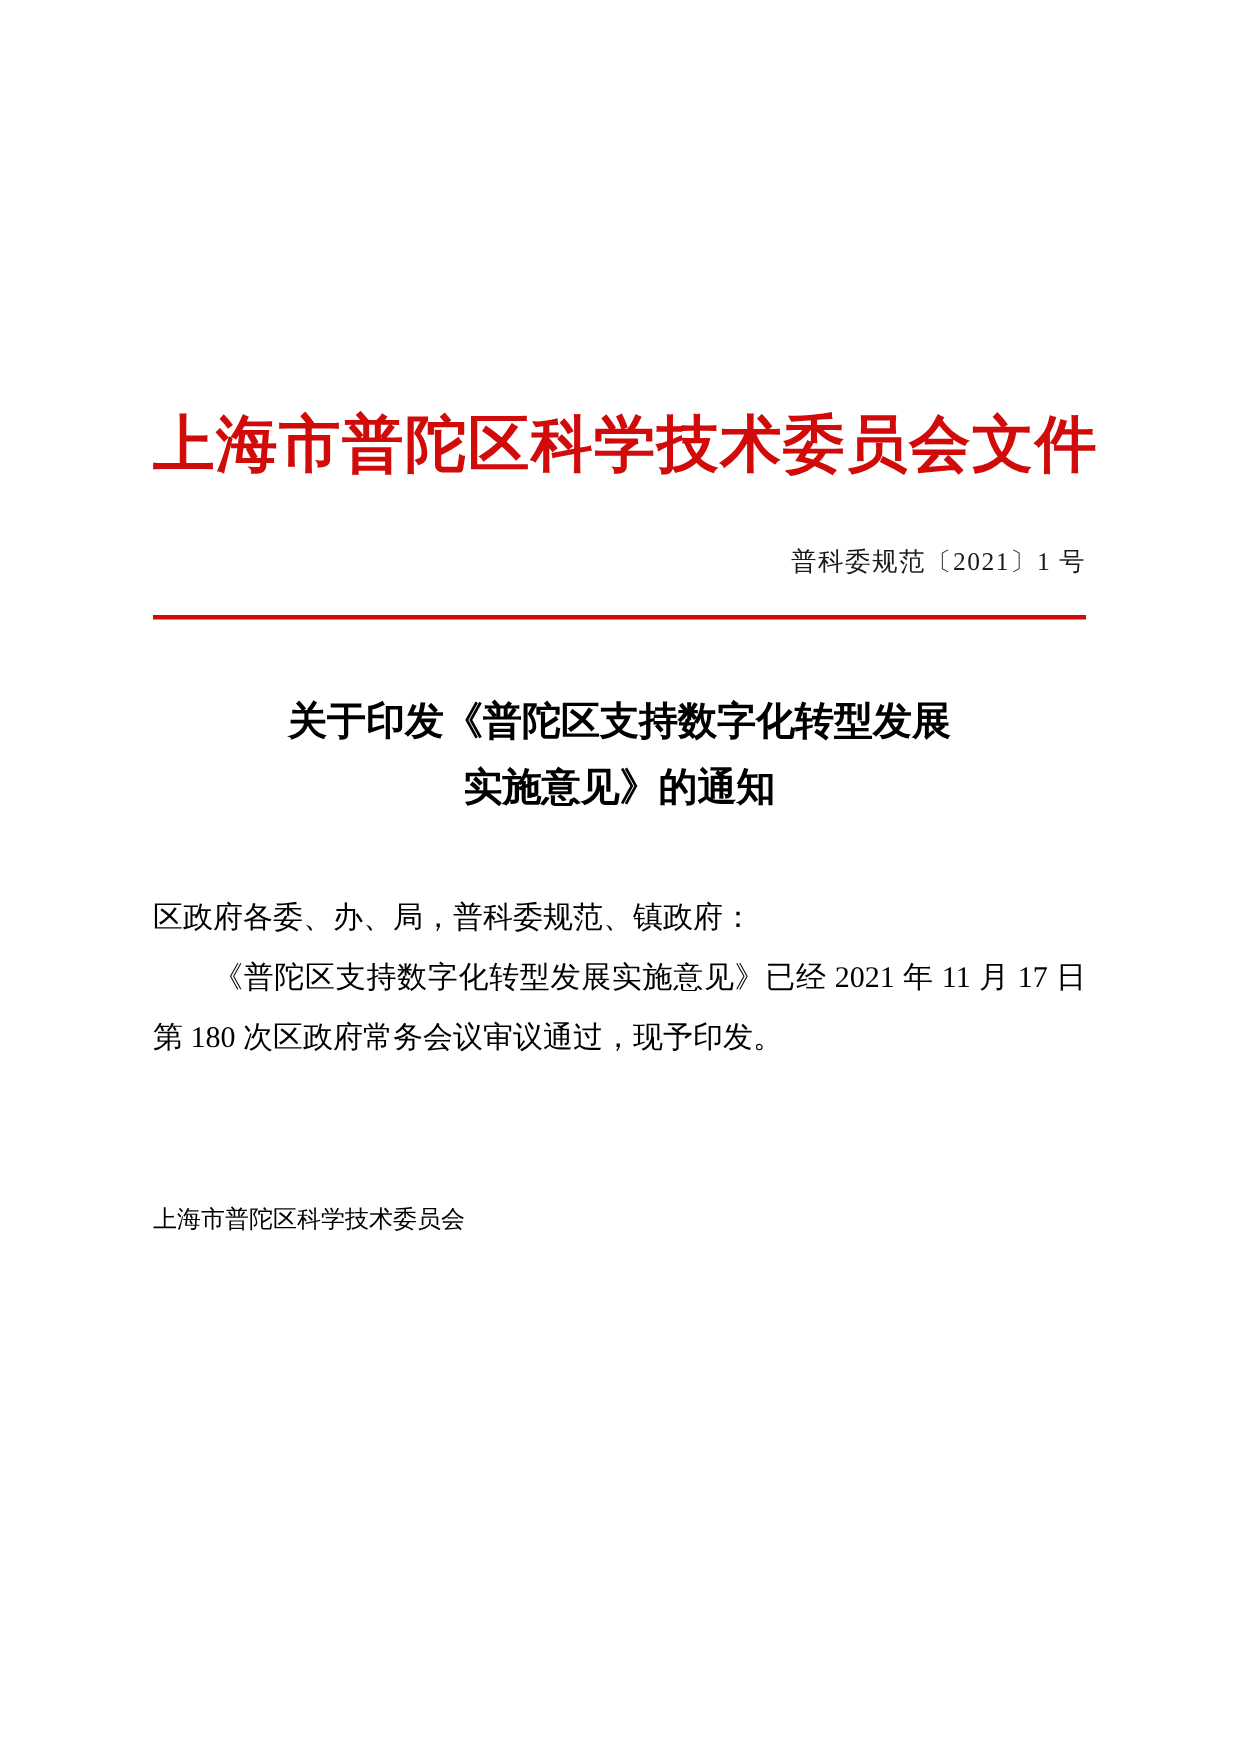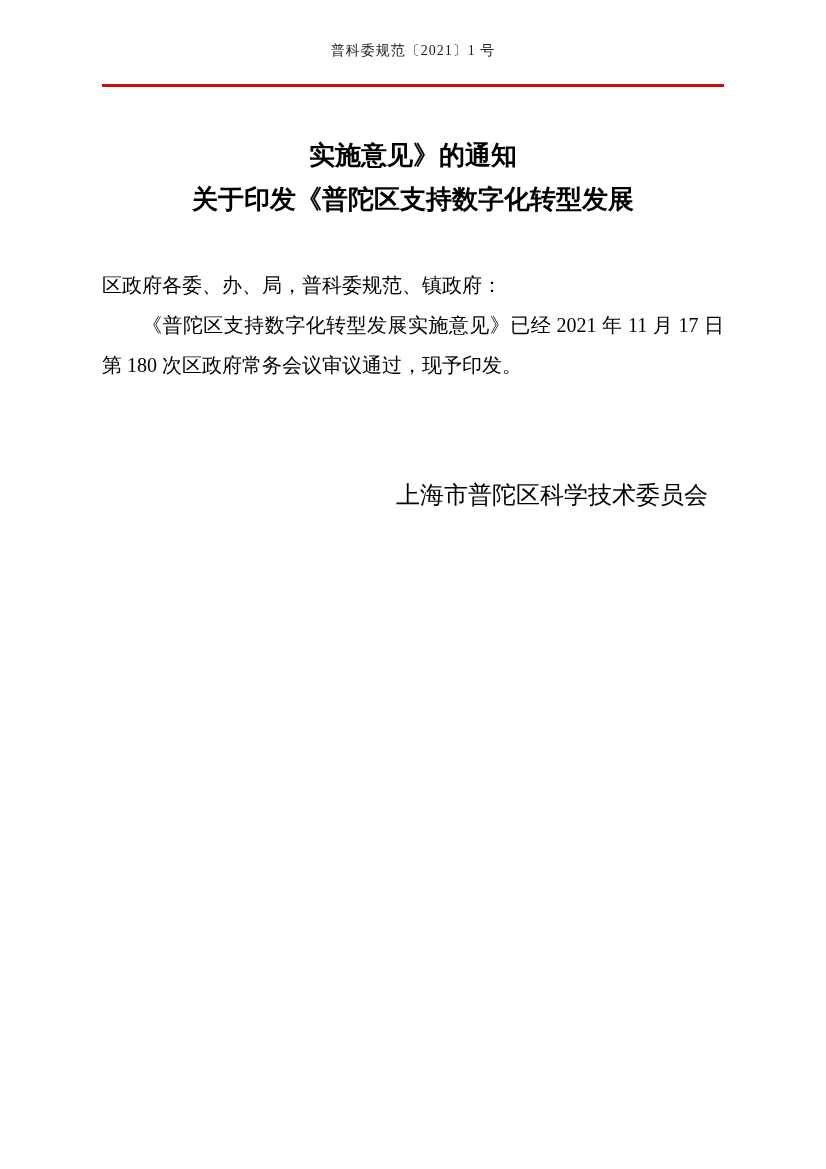--- a/index.html
+++ b/index.html
@@ -32,23 +32,23 @@
     color: #d10a0a;
     font-family: "DejaVu Serif", "Liberation Serif", serif;
     font-weight: bold;
     font-size: 41px;
     letter-spacing: 1px;
     line-height: 1.2;
     white-space: nowrap;
   }
 
   .doc-number {
-    text-align: center;
+    text-align: right;
     margin-top: 42px;
-    font-size: 14px;
+    font-size: 17px;
     letter-spacing: 1px;
     color: #1a1a1a;
   }
 
   .red-rule {
     margin-top: 24px;
     height: 3px;
     background: #d10a0a;
     width: 100%;
   }
@@ -81,46 +81,49 @@
   .indent2 {
     text-indent: 40px;
   }
   .gap-para {
     margin-top: 38px !important;
   }
 
   
   .signature {
     margin-top: 86px;
-    font-size: 24px;
+    font-size: 16px;
     line-height: 2.0;
-    text-align: right;
+    text-align: left;
     padding-right: 16px;
   }
   .signature .org {
     display: block;
   }
   .signature .date {
     display: block;
     padding-right: 26px;
   }
 </style>
 </head>
 <body>
 
 <div class="page">
 
+  <div class="masthead">
+    <div class="masthead-title">上海市普陀区科学技术委员会文件</div>
+  </div>
 
   <div class="doc-number">普科委规范〔2021〕1 号</div>
 
   <div class="red-rule"></div>
 
   <div class="doc-title">
+    <span class="line">关于印发《普陀区支持数字化转型发展</span>
     <span class="line">实施意见》的通知</span>
-    <span class="line">关于印发《普陀区支持数字化转型发展</span>
   </div>
 
   <div class="body-text">
     <p>区政府各委、办、局，普科委规范、镇政府：</p>
     <p class="indent2">《普陀区支持数字化转型发展实施意见》已经 2021 年 11 月 17 日第 180 次区政府常务会议审议通过，现予印发。</p>
   </div>
 
   <div class="signature">
     <span class="org">上海市普陀区科学技术委员会</span>
   </div>

